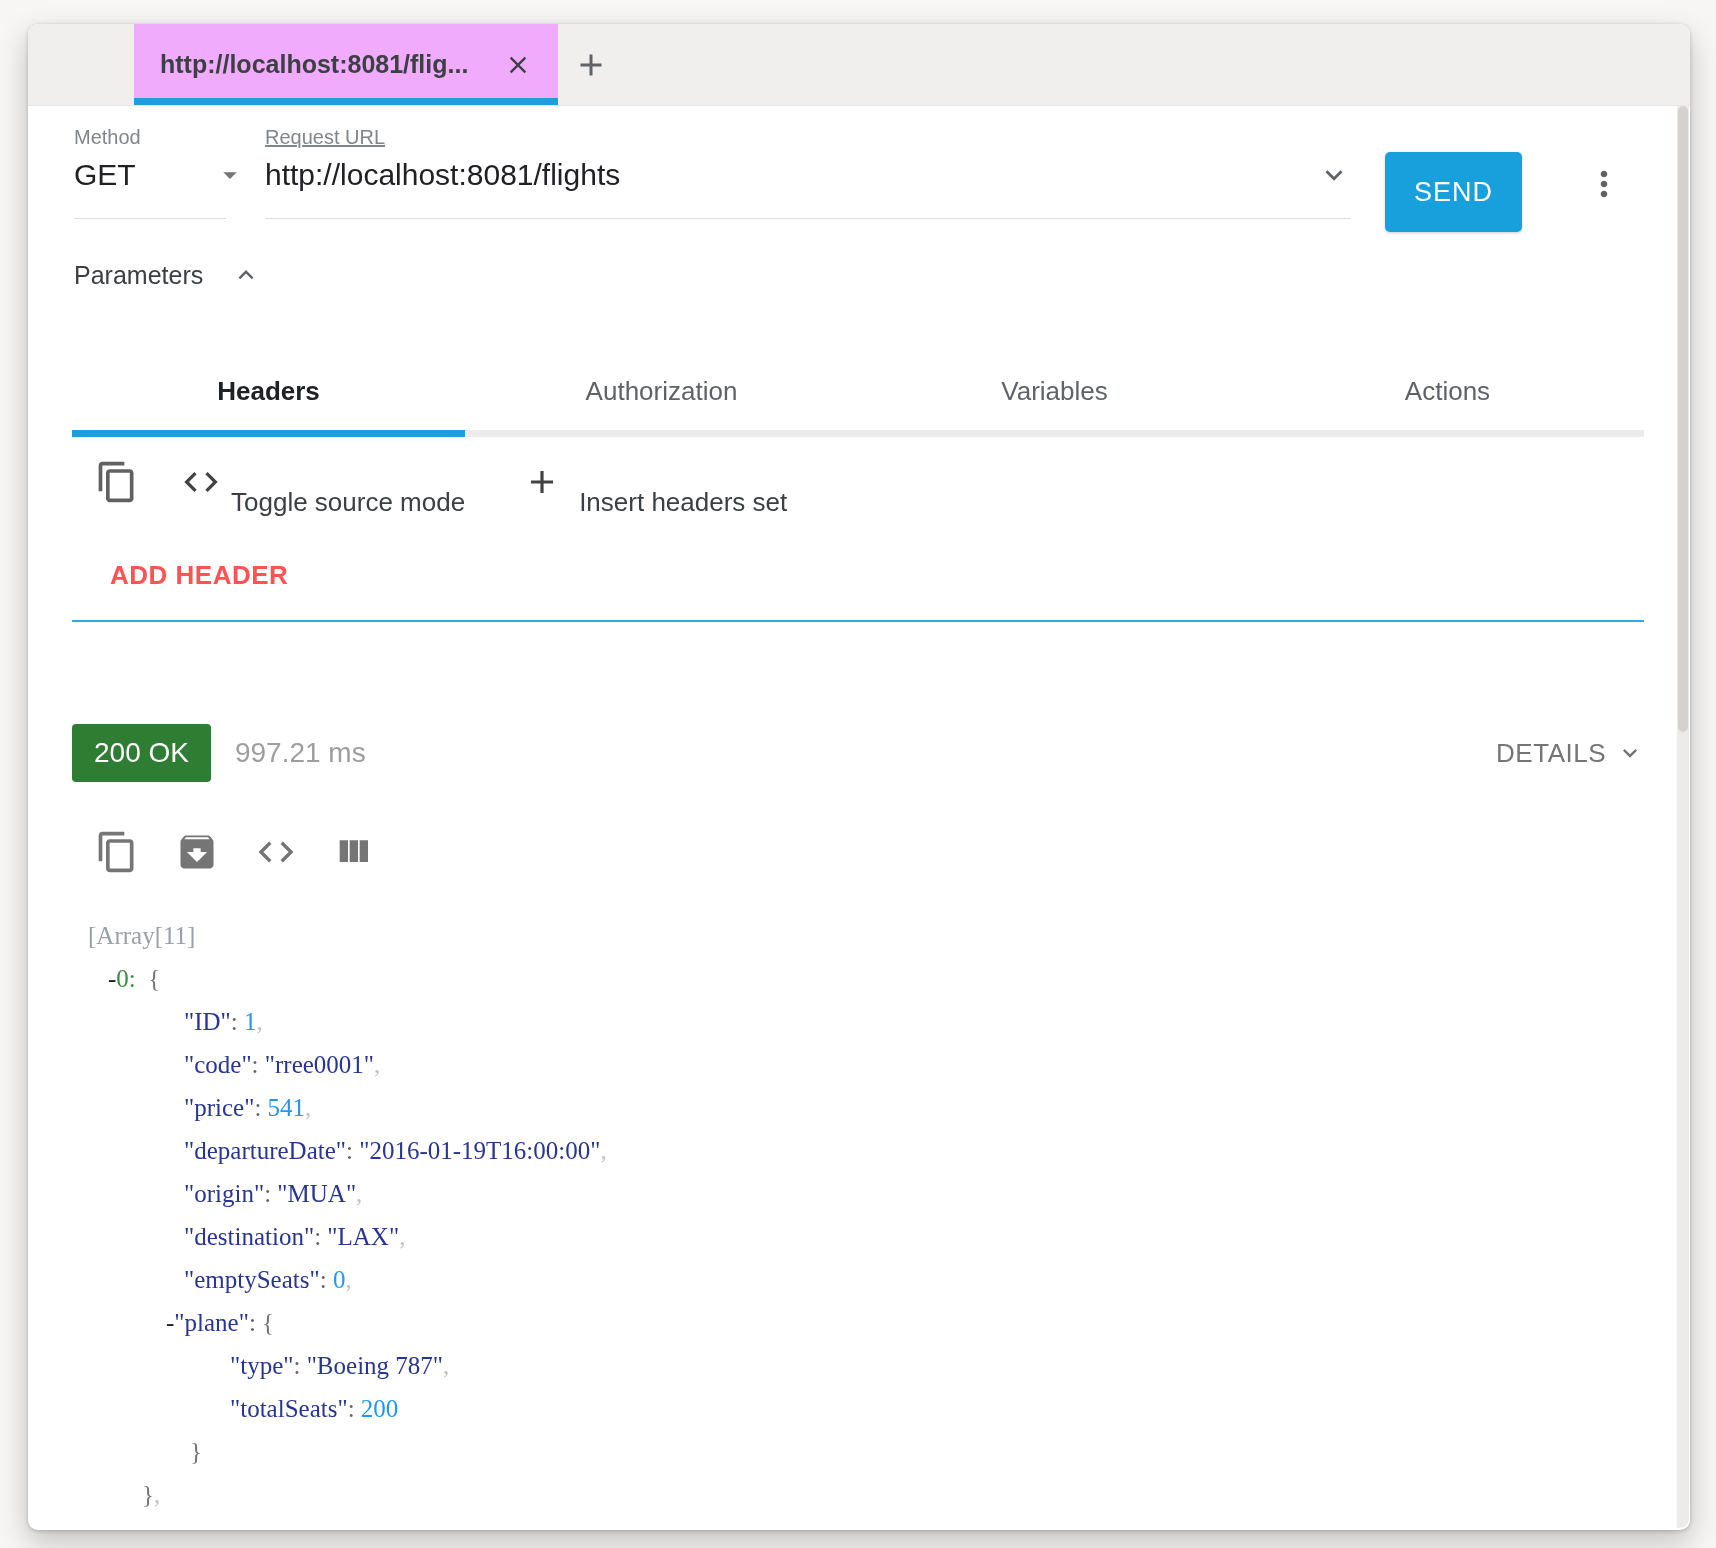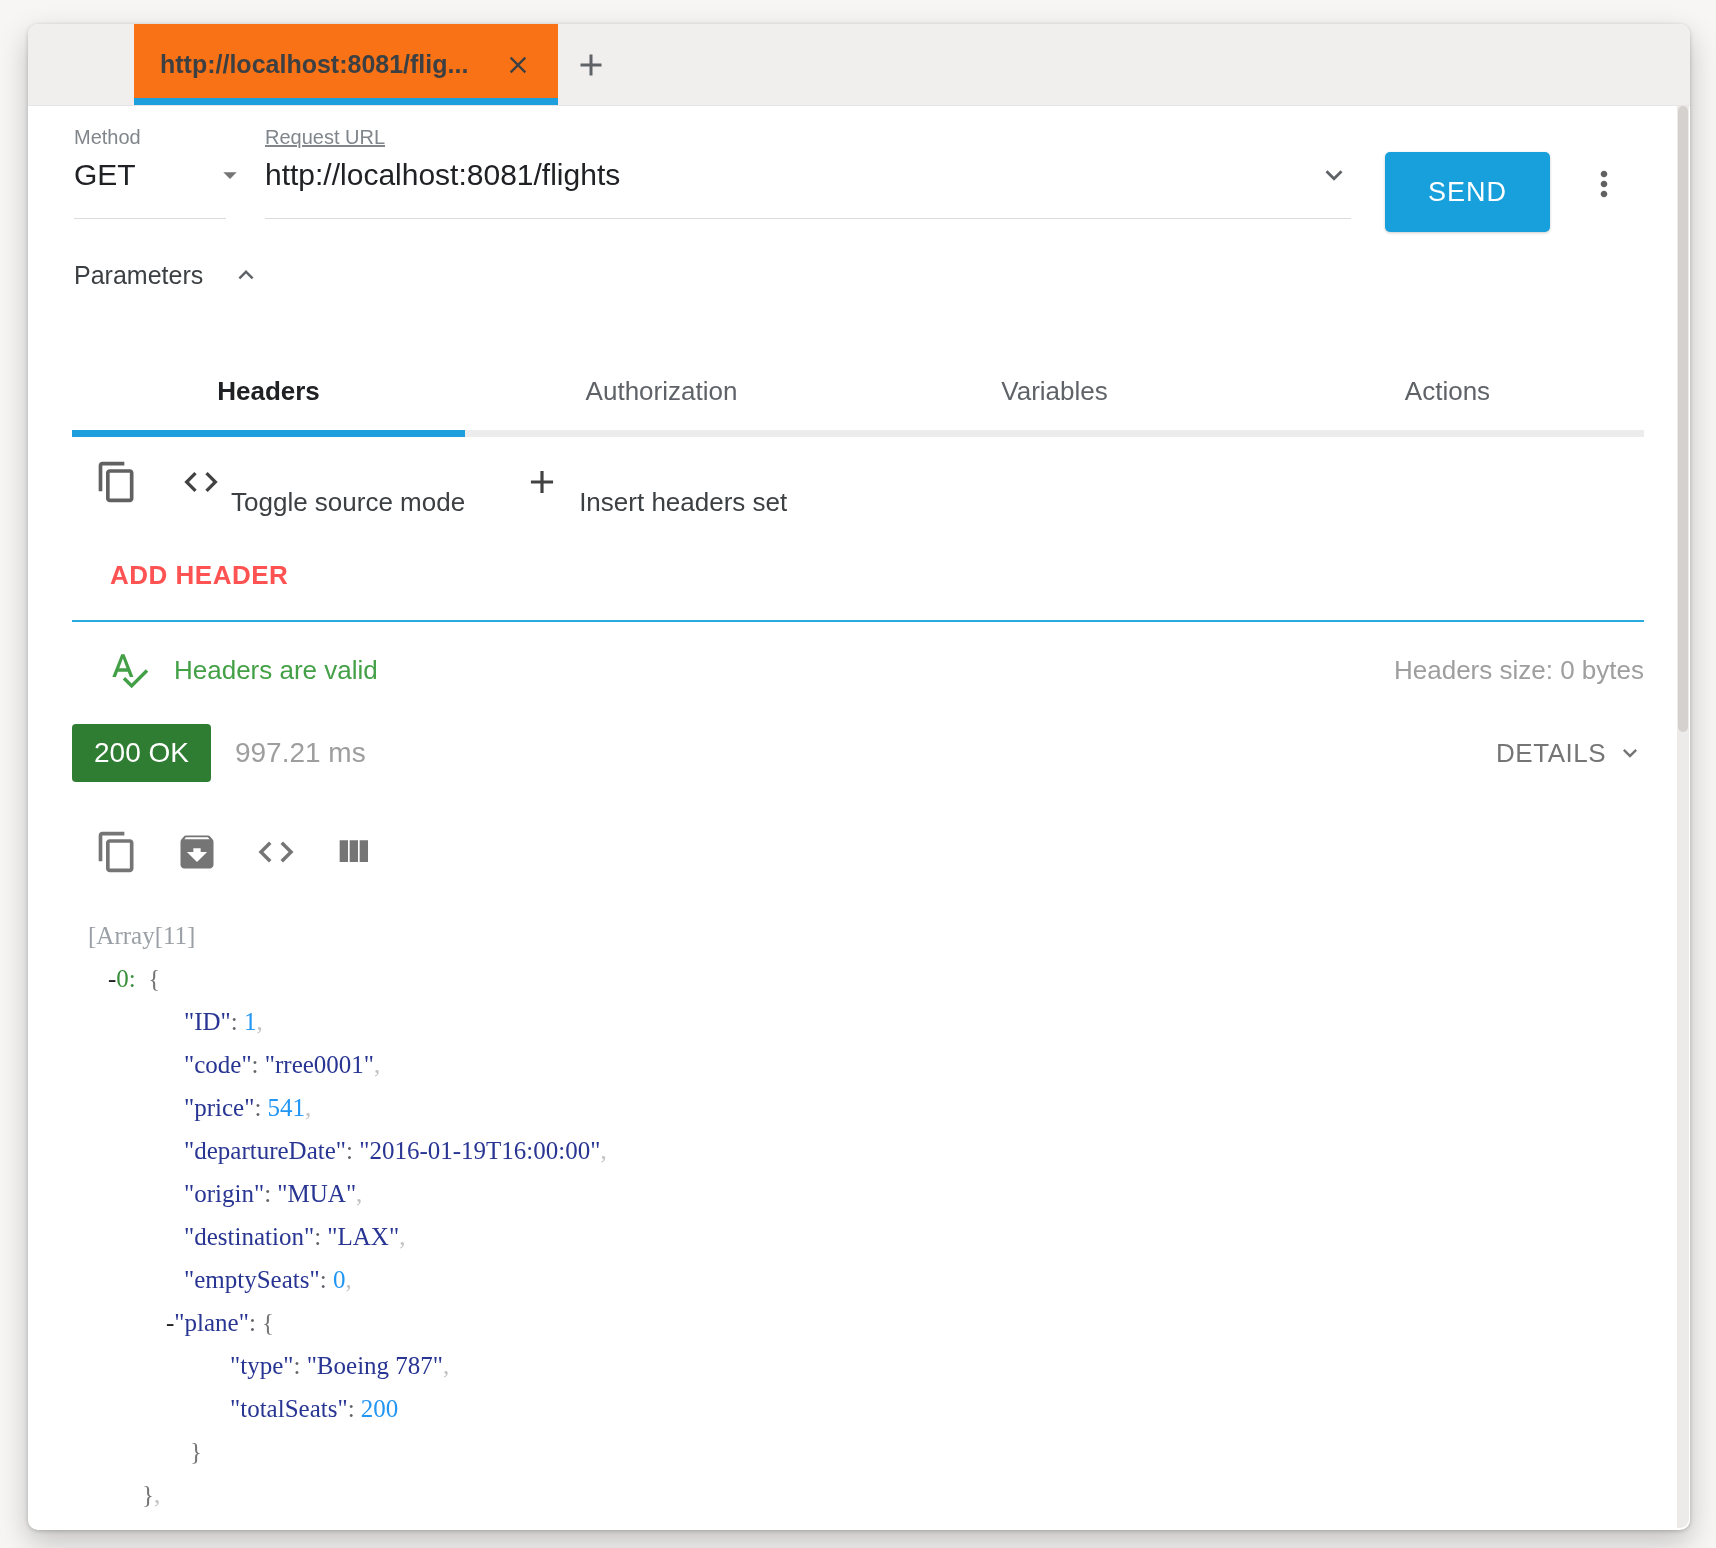--- a/index.html
+++ b/index.html
@@ -2,37 +2,37 @@
 <html><head>
 <meta charset="utf-8">
 <style>
   html,body{margin:0;padding:0;width:1716px;height:1548px;background:#f7f6f5;
     font-family:"Liberation Sans",sans-serif;overflow:hidden;}
   .card{position:absolute;left:28px;top:24px;width:1662px;height:1506px;background:#fff;
     border-radius:10px;box-shadow:0 1px 4px rgba(0,0,0,.20),0 12px 30px rgba(0,0,0,.22);}
   
   .tabstrip{position:absolute;left:0;top:0;right:0;height:81px;background:#f1efee;
     border-radius:10px 10px 0 0;border-bottom:1px solid #e8e6e5;}
-  .tab{position:absolute;left:106px;top:0;width:424px;height:81px;background:#f97316;
+  .tab{position:absolute;left:106px;top:0;width:424px;height:81px;background:#f0abfc;
     display:flex;align-items:center;padding:0 26px;box-sizing:border-box;}
   .tab-label{flex:1;font-size:25px;font-weight:600;color:#3c4043;white-space:nowrap;
     overflow:hidden;}
   .tab-underline{position:absolute;left:106px;top:74px;width:424px;height:7px;background:#1d9fdd;}
   .newtab{position:absolute;left:545px;top:23px;width:36px;height:36px;}
   
   .lbl{position:absolute;font-size:20px;color:#80868b;}
   .method-label{left:46px;top:102px;}
   .url-label{left:237px;top:102px;text-decoration:underline;}
   .value-row{position:absolute;display:flex;align-items:center;font-size:30px;color:#202124;}
   .method-value{left:46px;top:134px;width:172px;justify-content:space-between;}
   .url-value{left:237px;top:134px;width:1086px;justify-content:space-between;}
   .u-line{position:absolute;top:194px;height:1px;background:#dadce0;}
   .method-underline{left:46px;width:152px;}
   .url-underline{left:237px;width:1086px;}
-  .send{position:absolute;left:1357px;top:128px;width:165px;height:80px;background:#18a0dc;
+  .send{position:absolute;left:1357px;top:128px;width:137px;height:80px;background:#18a0dc;
     color:#fff;border:none;border-radius:5px;font-size:27px;letter-spacing:1px;
     font-family:"Liberation Sans",sans-serif;box-shadow:0 1px 3px rgba(0,0,0,.2);cursor:pointer;}
   .more{position:absolute;left:1556px;top:140px;}
   
   .params-header{position:absolute;left:46px;top:236px;display:flex;align-items:center;gap:28px;
     font-size:25px;color:#3c4043;cursor:pointer;}
   
   .tabs-row{position:absolute;left:44px;top:322px;width:1572px;height:91px;display:flex;}
   .ptab{flex:1;display:flex;align-items:center;justify-content:center;font-size:26px;
     color:#5f6368;cursor:pointer;}
@@ -168,31 +168,20 @@
       <svg width="38" height="38" viewBox="0 0 24 24">
           <path fill="#424242" d="M19 13h-6v6h-2v-6H5v-2h6V5h2v6h6v2z"></path>
         </svg>
     </span>
     <span class="tool-label" style="margin-left:18px">Insert headers set</span>
   </div>
 
   <div class="add-header">ADD HEADER</div>
   <div class="blue-divider"></div>
 
-  <div class="valid-row">
-    <div class="valid-left">
-      <span>
-        <svg width="42" height="42" viewBox="0 0 24 24">
-            <path fill="#43a047" d="M12.45 16h2.09L9.43 3H7.57L2.46 16h2.09l1.12-3h5.64l1.14 3zm-6.02-5L8.5 5.48 10.57 11H6.43zm15.16.59-8.09 8.09L9.83 16l-1.41 1.41 5.08 5.08L23 13l-1.41-1.41z"></path>
-          </svg>
-      </span>
-      <span class="valid-msg">Headers are valid</span>
-    </div>
-    <span class="size-label">Headers size: 0 bytes</span>
-  </div>
 
   <div class="status-row">
     <span class="badge">200 OK</span>
     <span class="time">997.21 ms</span>
     <span class="details">
       <span>DETAILS</span>
       <svg width="28" height="28" viewBox="0 0 24 24">
           <path fill="#757575" d="M7.41 8.59 12 13.17l4.59-4.58L18 10l-6 6-6-6 1.41-1.41z"></path>
         </svg>
     </span>

